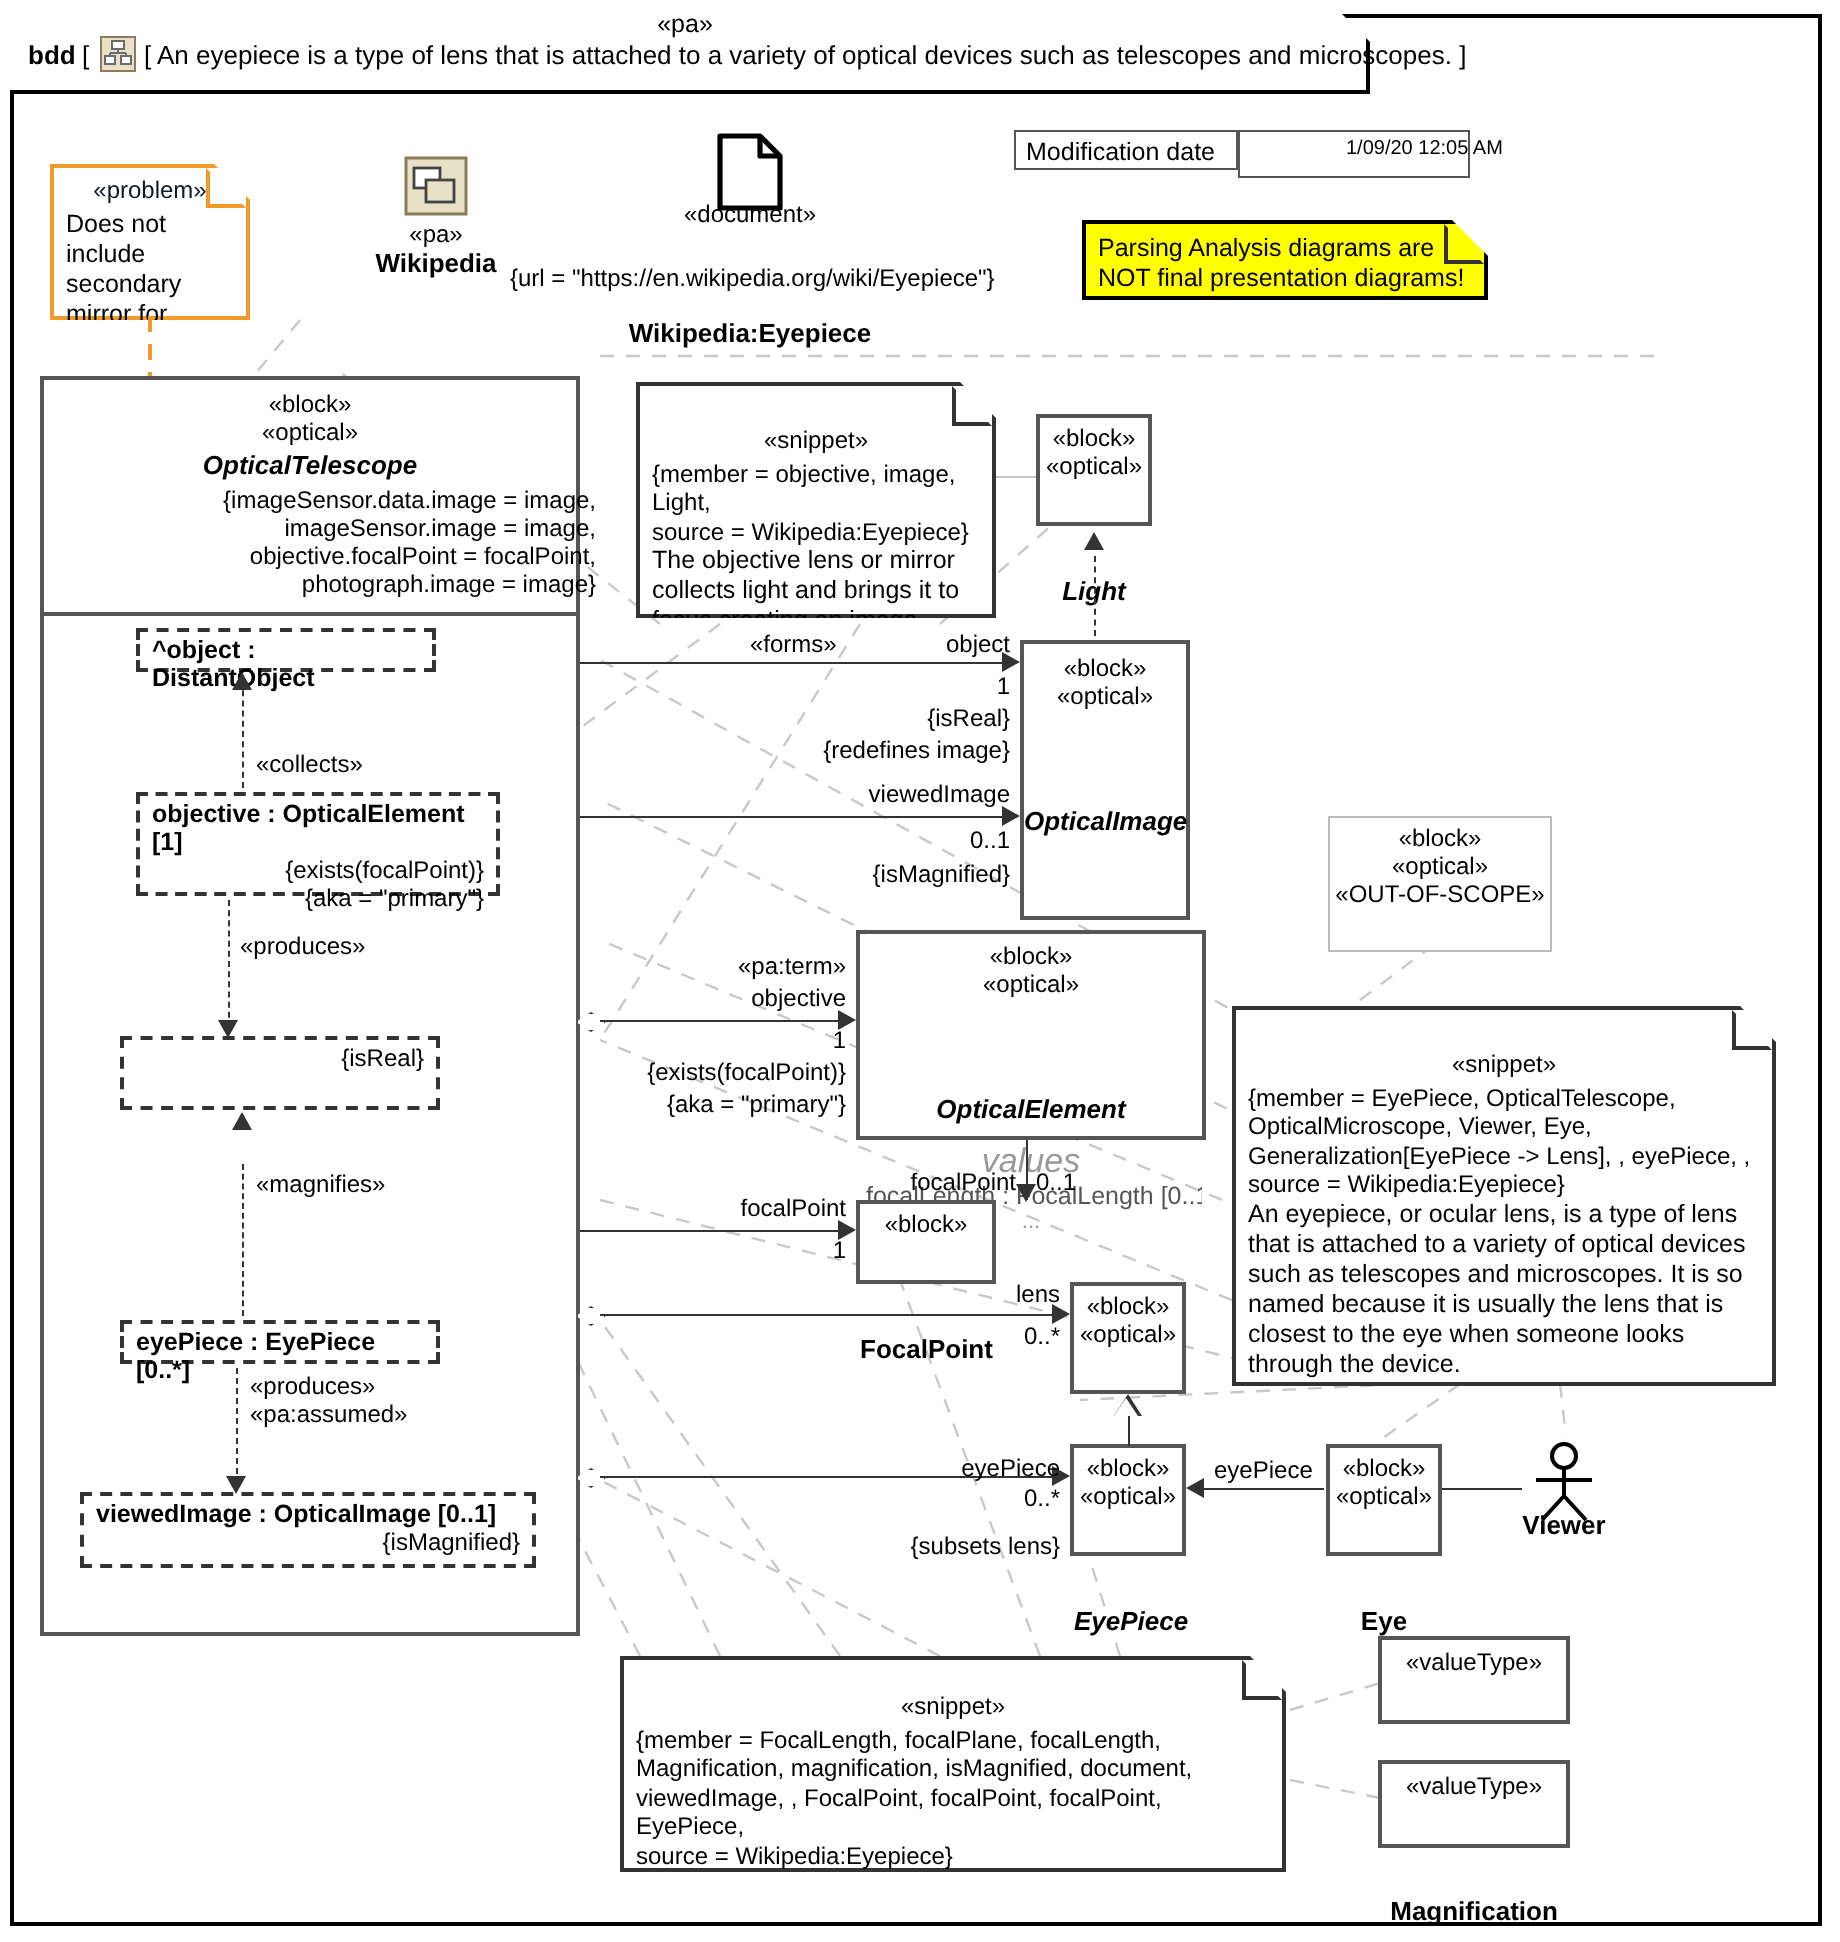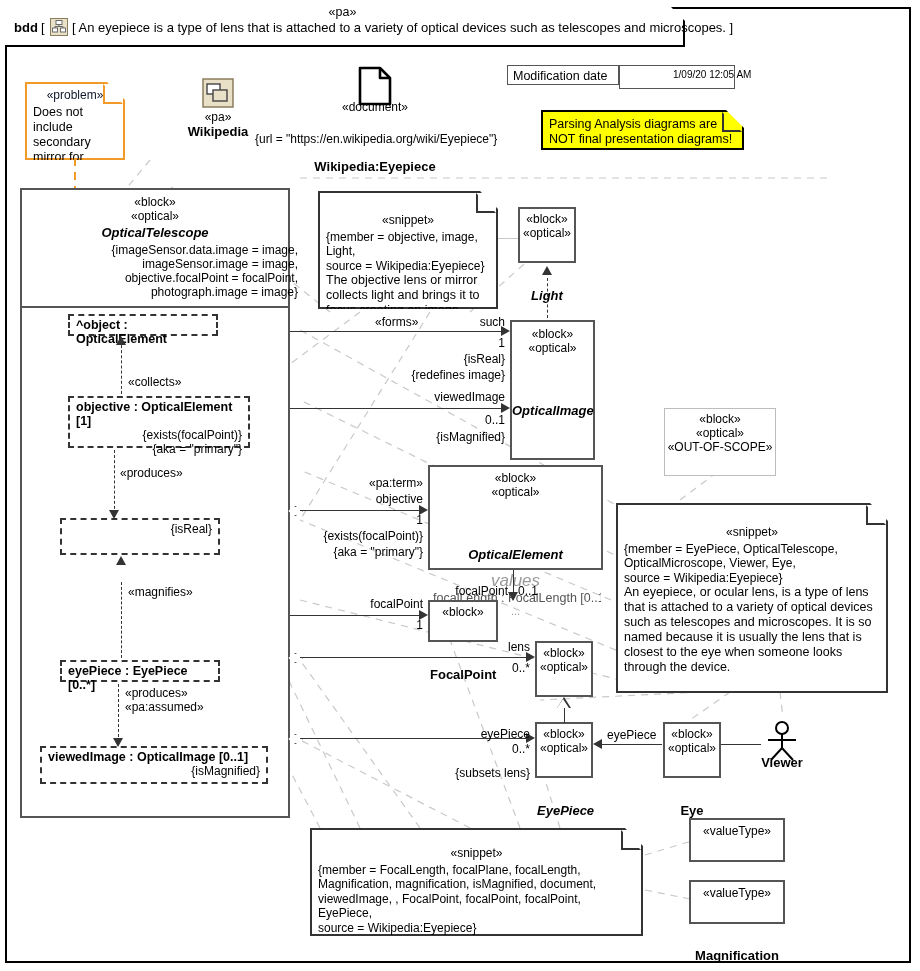--- a/index.html
+++ b/index.html
@@ -179,21 +179,21 @@
   <div class="lbl c" style="left:20px;top:195px;width:270px;">«block»</div>
   <div class="lbl c" style="left:20px;top:209px;width:270px;">«optical»</div>
   <div class="lbl c" style="left:20px;top:225px;width:270px;font-size:13px;font-weight:bold;font-style:italic;">OpticalTelescope</div>
   <div class="lbl r" style="left:20px;top:243px;width:278px;">{imageSensor.data.image = image,</div>
   <div class="lbl r" style="left:20px;top:271px;width:278px;">objective.focalPoint = focalPoint,</div>
   <div class="lbl r" style="left:20px;top:257px;width:278px;">imageSensor.image = image,</div>
   <div class="lbl r" style="left:20px;top:285px;width:278px;">photograph.image = image}</div>
   <div class="hline" style="left:20px;top:306px;width:270px;border-top-width:2px;border-color:#555;"></div>
 
   <div class="part" style="left:68px;top:314px;width:150px;height:22px;">
-    <span class="pname">^object : OpticalElement</span>
+    <span class="pname">^object : DistantObject</span>
   </div>
   <div class="part" style="left:68px;top:396px;width:182px;height:52px;">
     <span class="pname">objective : OpticalElement [1]</span>
     <span class="pcon">{exists(focalPoint)}</span>
     <span class="pcon">{aka = "primary"}</span>
   </div>
   <div class="part" style="left:60px;top:518px;width:160px;height:37px;">
     <span class="pcon">{isReal}</span>
   </div>
   <div class="part" style="left:60px;top:660px;width:160px;height:22px;">
@@ -242,21 +242,21 @@
 
   <div class="box" style="left:510px;top:320px;width:85px;height:140px;">
     <div class="stereo" style="margin-top:5px;">«block»</div>
     <div class="stereo">«optical»</div>
     <div class="bname">OpticalImage</div>
   </div>
 
   <div class="hline" style="left:290px;top:331px;width:214px;"></div>
   <div class="ahead-r" style="left:501px;top:326px;"></div>
   <div class="lbl" style="left:375px;top:315px;">«forms»</div>
-  <div class="lbl r" style="left:390px;top:315px;width:115px;">such</div>
+  <div class="lbl r" style="left:390px;top:315px;width:115px;">object</div>
   <div class="lbl r" style="left:390px;top:336px;width:115px;">1</div>
   <div class="lbl r" style="left:360px;top:352px;width:145px;">{isReal}</div>
   <div class="lbl r" style="left:340px;top:368px;width:165px;">{redefines image}</div>
 
   <div class="hline" style="left:290px;top:408px;width:214px;"></div>
   <div class="ahead-r" style="left:501px;top:403px;"></div>
   <div class="lbl r" style="left:370px;top:390px;width:135px;">viewedImage</div>
   <div class="lbl r" style="left:390px;top:413px;width:115px;">0..1</div>
   <div class="lbl r" style="left:360px;top:430px;width:145px;">{isMagnified}</div>
 
@@ -351,20 +351,21 @@
     <div class="stereo">«optical»</div>
     <div class="stereo">«OUT-OF-SCOPE»</div>
     <div class="bname">OpticalMicroscope</div>
   </div>
 
   <div class="note" style="left:616px;top:503px;width:272px;height:190px;">
     <span class="fold"></span>
     <span class="ntitle" style="margin-top:16px;">«snippet»</span>
     <span class="nmeta">{member = EyePiece, OpticalTelescope,</span>
     <span class="nmeta">OpticalMicroscope, Viewer, Eye,</span>
+    <span class="nmeta">Generalization[EyePiece -&gt; Lens], , eyePiece, ,</span>
     <span class="nmeta">source = Wikipedia:Eyepiece}</span>
     <span class="nbody">An eyepiece, or ocular lens, is a type of lens that is attached to a variety of optical devices such as telescopes and microscopes. It is so named because it is usually the lens that is closest to the eye when someone looks through the device.</span>
   </div>
 
   <div class="note" style="left:310px;top:828px;width:333px;height:108px;">
     <span class="fold"></span>
     <span class="ntitle" style="margin-top:12px;">«snippet»</span>
     <span class="nmeta">{member = FocalLength, focalPlane, focalLength,</span>
     <span class="nmeta">Magnification, magnification, isMagnified, document,</span>
     <span class="nmeta">viewedImage, , FocalPoint, focalPoint, focalPoint, EyePiece,</span>

